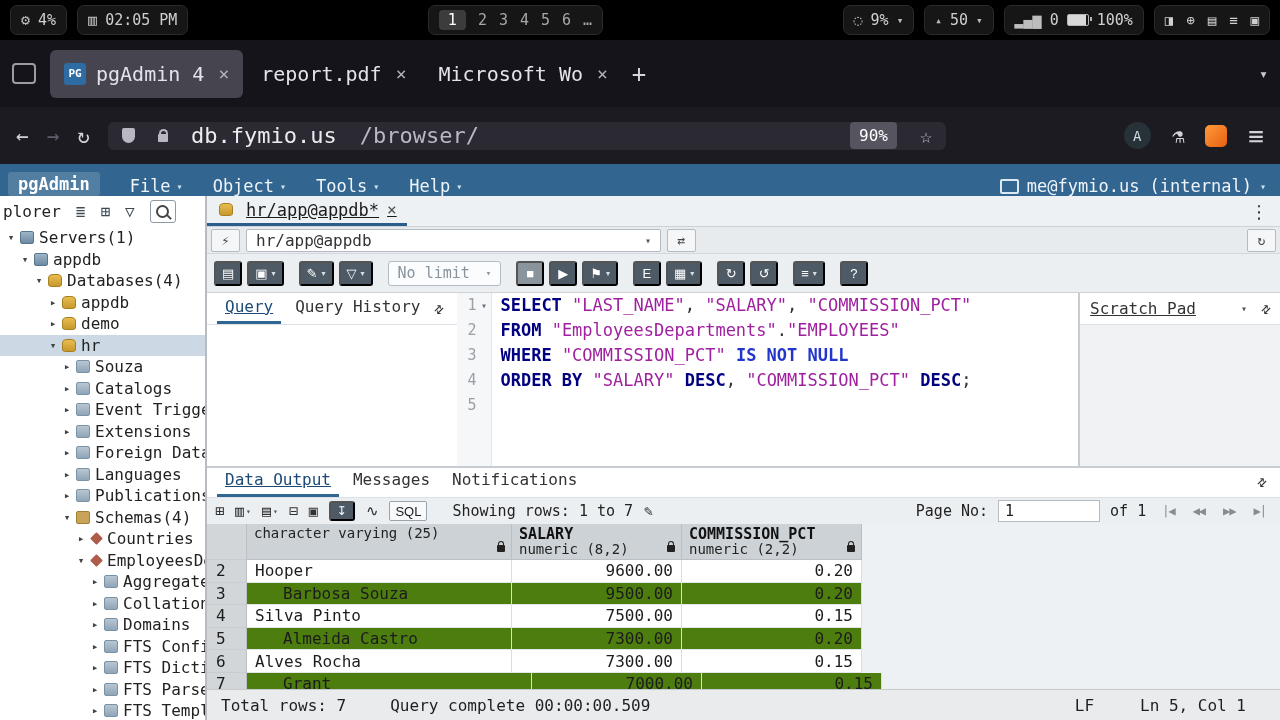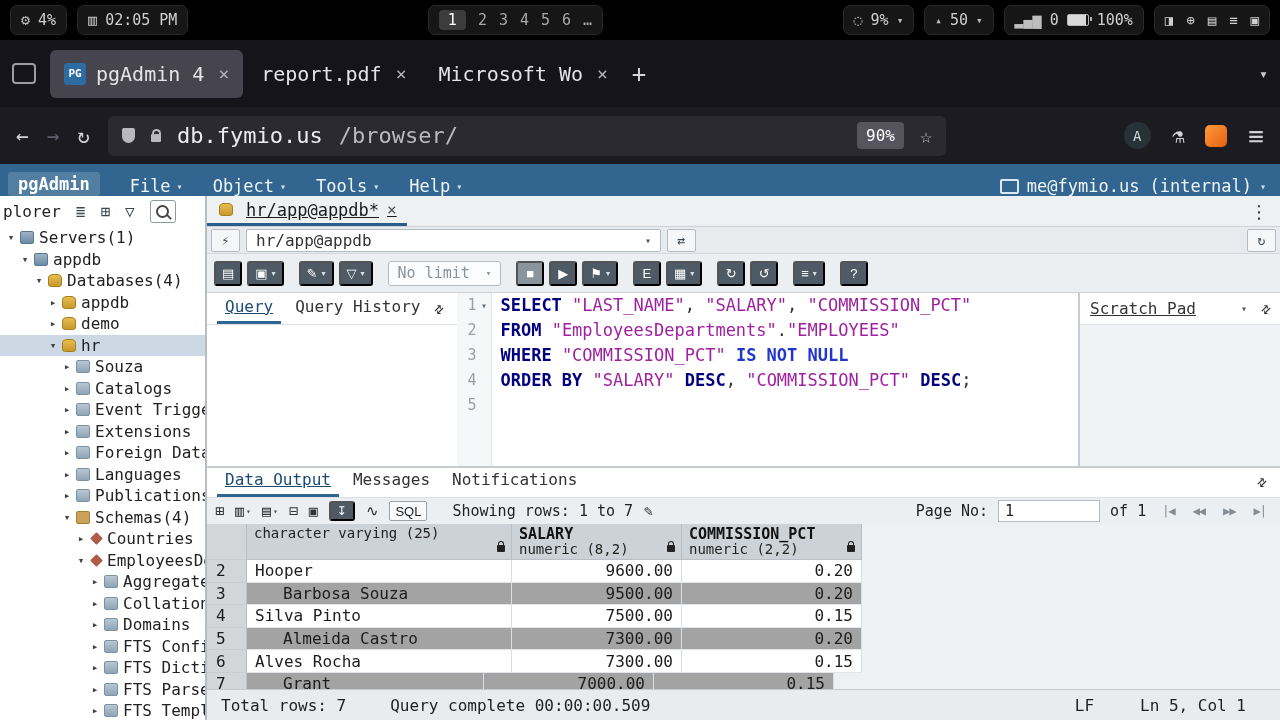--- a/index.html
+++ b/index.html
@@ -35,22 +35,22 @@
   .favicon{width:22px;height:22px;background:#2d6ca2;color:#fff;font-size:11px;font-weight:bold;
            display:flex;align-items:center;justify-content:center;border-radius:3px;flex:none;}
   .bclose{color:#b4b3bd;font-size:18px;margin-left:4px;flex:none;}
   .newtab{font-size:24px;color:#d6d5dc;margin-left:10px;}
   .alltabs{margin-left:auto;color:#c9c8d1;font-size:15px;}
 
   
   .navbar{height:57px;background:#1c1b22;display:flex;align-items:center;
           padding:0 16px;gap:18px;color:#d3d2da;font-size:21px;flex:none;}
   .nav-fwd{color:#5f5e6b;}
-  .urlfield{flex:1;max-width:810px;height:40px;background:#2b2a33;border-radius:6px;
-            display:flex;align-items:center;padding:0 14px;gap:16px;}
+  .urlfield{flex:1;max-width:810px;height:28px;background:#2b2a33;border-radius:6px;
+            display:flex;align-items:center;padding:0 14px;gap:23px;}
   .shield{width:13px;height:15px;background:#b9b8c2;border-radius:2px 2px 7px 7px;flex:none;}
   .ulock{position:relative;width:10px;height:8px;background:#b9b8c2;border-radius:1px;margin-top:5px;flex:none;}
   .ulock::before{content:"";position:absolute;left:1.5px;top:-5px;width:5px;height:5px;
                  border:2px solid #b9b8c2;border-bottom:none;border-radius:5px 5px 0 0;}
   .uhost{color:#ecebf2;font-size:22px;}
   .upath{color:#b9b8c4;font-size:22px;}
   .zoombadge{margin-left:auto;background:#55545f;color:#fff;font-size:16px;
              padding:4px 9px;border-radius:4px;}
   .ustar{color:#c9c8d1;font-size:20px;}
   .nav-icons{margin-left:auto;display:flex;align-items:center;gap:21px;}
@@ -175,21 +175,21 @@
   .cname{font-weight:bold;font-size:15px;line-height:16px;color:#111;}
   .ctype{font-size:14px;line-height:15px;color:#222;}
   .lck{position:absolute;right:6px;bottom:7px;width:8px;height:7px;background:#222;border-radius:1px;}
   .lck::before{content:"";position:absolute;left:1px;top:-4px;width:4px;height:4px;
                border:1.5px solid #222;border-bottom:none;border-radius:4px 4px 0 0;}
   .ncell{width:40px;background:#d2d6d9;box-sizing:border-box;border-right:1px solid #b9bfc4;
          border-bottom:1px solid #c8cdd1;padding-left:9px;display:flex;align-items:center;flex:none;color:#1c1c1c;}
   .drow{height:22.6px;display:flex;}
   .dcell{box-sizing:border-box;border-right:1px solid #d9dee2;border-bottom:1px solid #e2e6ea;
          padding:0 8px;display:flex;align-items:center;background:#fff;flex:none;color:#1c1c1c;}
-  .drow.alt .dcell{background:#a3a3a3;padding-left:36px;}
+  .drow.alt .dcell{background:#4d7c0f;padding-left:36px;}
   .dcell.r{justify-content:flex-end;}
 
   .statusline{height:30px;flex:none;background:#e9ebed;border-top:1px solid #c6cacd;
               display:flex;align-items:center;padding:0 14px;font-size:16px;color:#1f1f1f;}
   .sl-item{margin-right:44px;white-space:nowrap;}
   .sl-right{margin-left:auto;display:flex;gap:46px;padding-right:20px;}
 </style>
 </head>
 <body>
 
@@ -660,21 +660,21 @@
                 <div class="dcell r" style="width: 180px;">0.20</div>
               </div>
               <div class="drow">
                 <div class="ncell">6</div>
                 <div class="dcell" style="width: 265px;">Alves Rocha</div>
                 <div class="dcell r" style="width: 170px;">7300.00</div>
                 <div class="dcell r" style="width: 180px;">0.15</div>
               </div>
               <div class="drow alt">
                 <div class="ncell">7</div>
-                <div class="dcell" style="width: 237px; text-decoration: underline;">Grant</div>
+                <div class="dcell" style="width: 285px; text-decoration: underline;">Grant</div>
                 <div class="dcell r" style="width: 170px;">7000.00</div>
                 <div class="dcell r" style="width: 180px;">0.15</div>
               </div>
             </div>
         </div>
       </div>
 
       <div class="statusline">
         <span class="sl-item">Total rows: 7</span>
         <span class="sl-item">Query complete 00:00:00.509</span>

